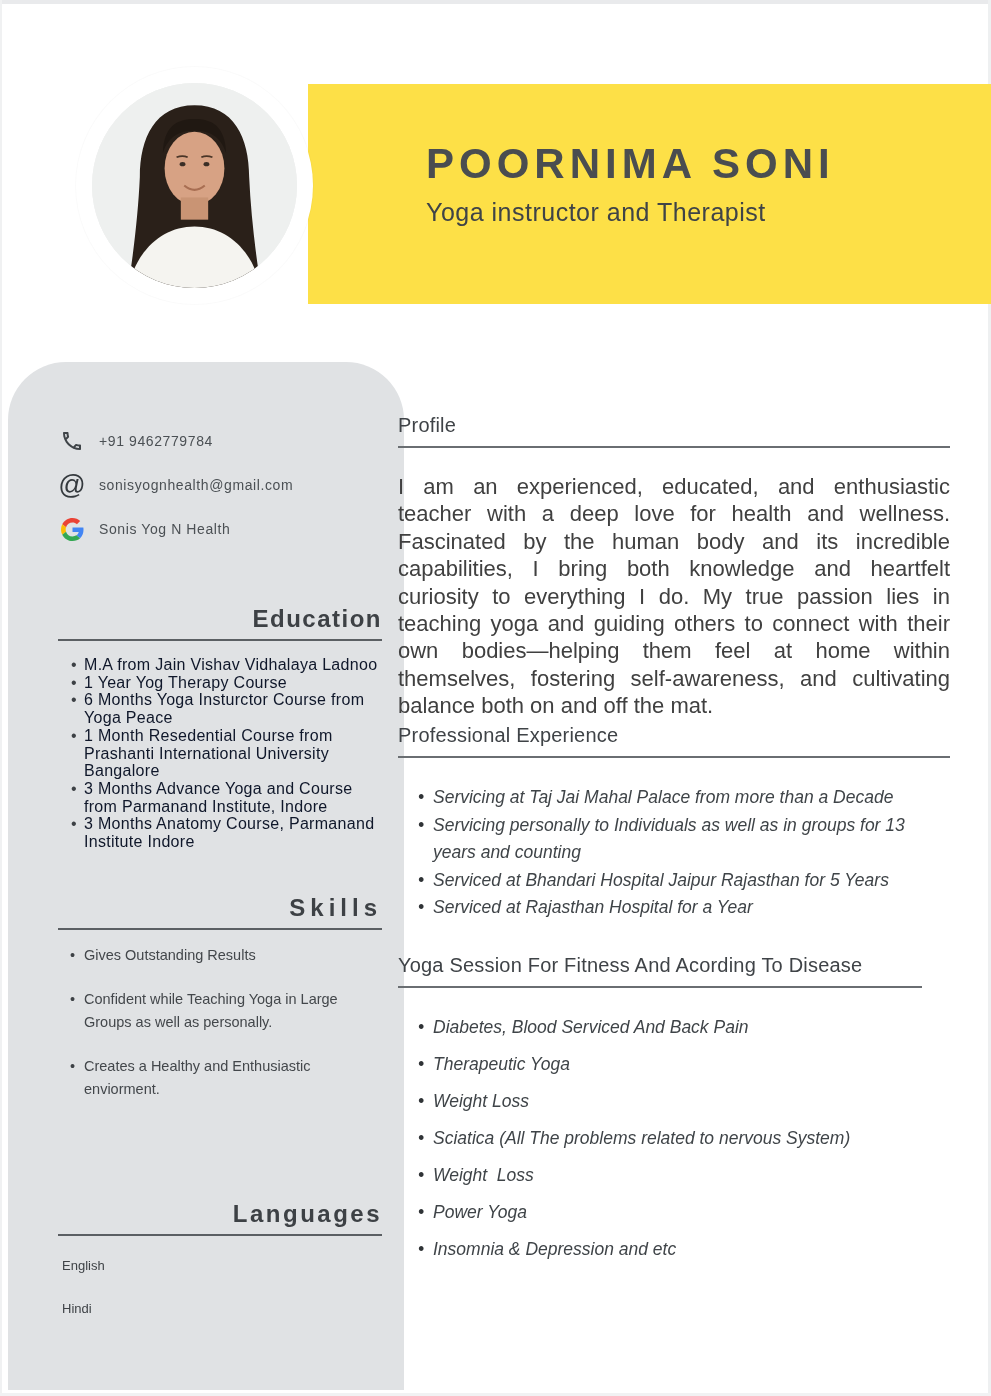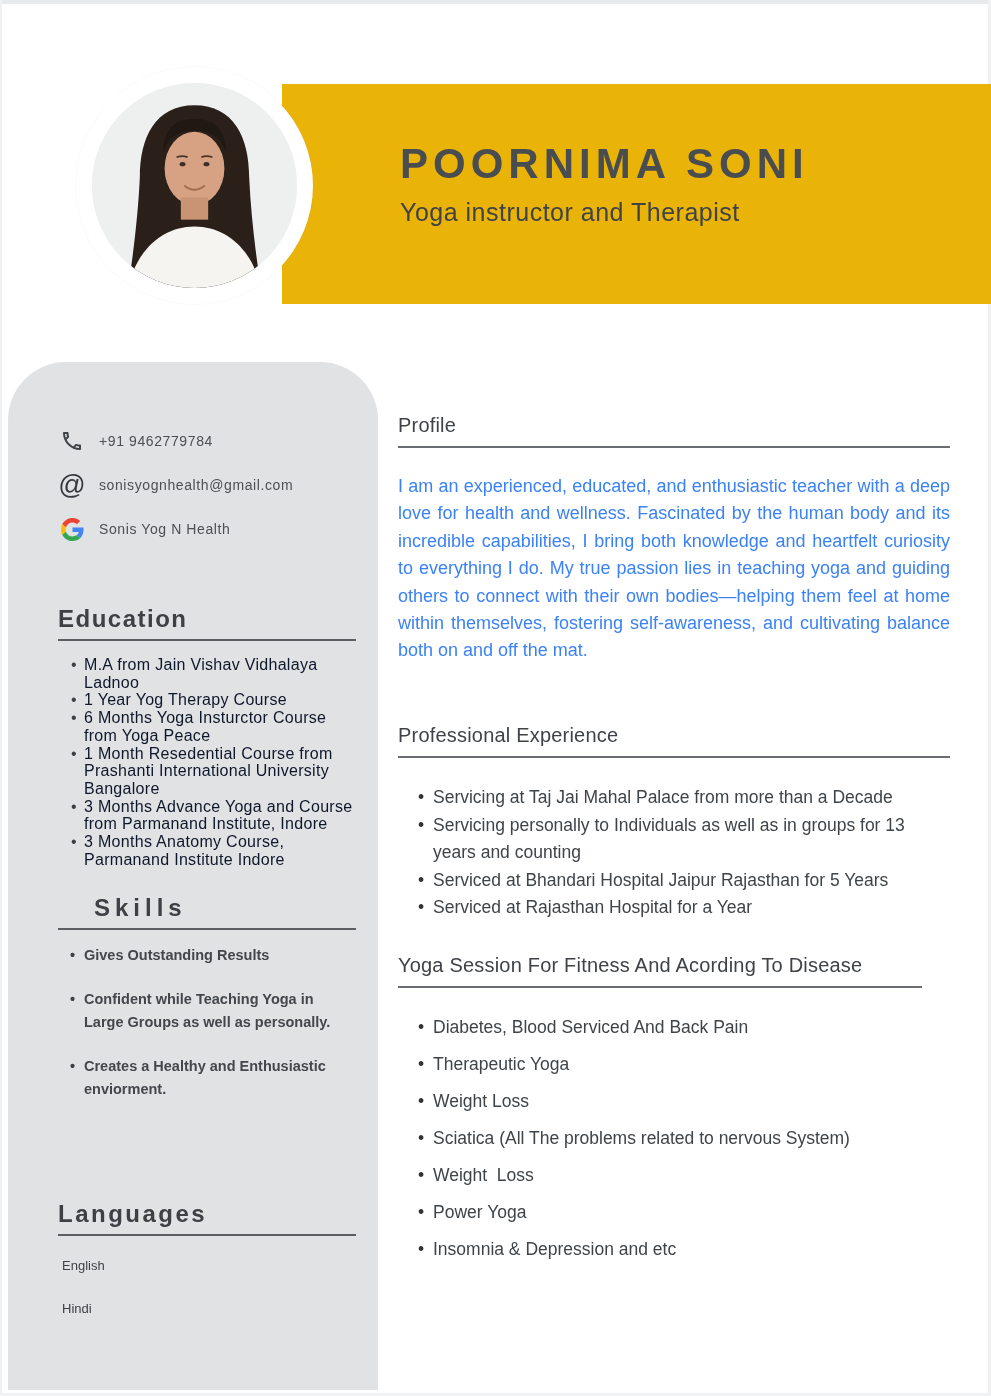--- a/index.html
+++ b/index.html
@@ -10,22 +10,22 @@
     -webkit-font-smoothing:antialiased;
   }
   
   .edge-top{position:absolute;top:0;left:0;right:0;height:4px;background:#e9eaec;}
   .edge-right{position:absolute;top:0;right:0;bottom:0;width:3px;background:#eef0f1;}
   .edge-left{position:absolute;top:0;left:0;bottom:0;width:2px;background:#f0f1f2;}
   .edge-bottom{position:absolute;bottom:0;left:0;right:0;height:3px;background:#f1f2f3;}
 
   
   .banner{
-    position:absolute; left:282px; right:0; top:84px; height:220px;
-    background:#eab308; z-index:1;
+    position:absolute; left:308px; right:0; top:84px; height:220px;
+    background:#fde047; z-index:1;
   }
   .name{
     position:absolute; left:118px; top:56px;
     font-size:42px; font-weight:bold; letter-spacing:5px;
     color:#4a4d50; white-space:nowrap;
   }
   .subtitle{
     position:absolute; left:118px; top:114px;
     font-size:25px; font-weight:normal; letter-spacing:0.5px;
     color:#3f4347; white-space:nowrap;
@@ -39,78 +39,78 @@
     box-shadow:0 0 0 1px rgba(0,0,0,0.02);
   }
   .photo .inner{
     width:205px; height:205px; border-radius:50%; overflow:hidden; background:#eef0ef;
   }
   .photo svg{display:block; width:100%; height:100%;}
 
   
   .sidebar{
     position:absolute; left:8px; top:362px; width:370px; bottom:6px;
-    background:#e0e2e4; border-radius:58px 58px 0 0; z-index:1;
+    background:#e0e2e4; border-radius:58px 58px 0 0; z-index:1;padding-left:26px;
   }
   .contact{position:absolute; left:50px; right:16px; top:64px;}
   .contact-row{display:flex; align-items:center; height:30px; margin-bottom:14px;}
   .contact-row .cicon{
     width:28px; height:28px; margin-right:13px; flex:0 0 auto;
     display:flex; align-items:center; justify-content:center;
   }
   .contact-row .ctext{
     font-size:14px; color:#4b5054; letter-spacing:0.6px; white-space:nowrap;
   }
   .at-glyph{font-size:27px; color:#34393d; line-height:1; font-weight:normal;}
 
   .side-sec{position:absolute; left:50px; right:22px;}
   .side-sec h3{
-    margin:0; font-size:24px; font-weight:bold; color:#3d4145; line-height:28px;
+    margin:0; font-size:24px; font-weight:bold; color:#3d4145; line-height:28px;text-align:right;
   }
   .sec-edu{top:243px;}
   .sec-edu h3{letter-spacing:1.5px;}
   .sec-skills{top:532px;}
   .sec-skills h3{letter-spacing:5px;margin-left:36px;}
   .sec-lang{top:838px;}
   .sec-lang h3{letter-spacing:2.5px;}
   .side-rule{height:0;border:none;border-top:2px solid #5b5f63;margin:6px 0 0 0;}
 
   .edu-list{list-style:none; margin:15px 0 0 0; padding:0 0 0 26px;}
   .edu-list li{
     position:relative; font-size:16px; line-height:17.7px;
     color:#0f172a; letter-spacing:0.3px;
   }
   .edu-list li::before{content:"•"; position:absolute; left:-13px; color:#3d4145;}
 
-  .skill-list{list-style:none; margin:14px 0 0 0; padding:0 0 0 26px;font-weight:bold;}
+  .skill-list{list-style:none; margin:14px 0 0 0; padding:0 0 0 26px;}
   .skill-list li{
     position:relative; font-size:14.5px; line-height:23.5px;
     color:#43474b; margin-bottom:20px;
   }
   .skill-list li::before{content:"•"; position:absolute; left:-14px; color:#3d4145;}
 
   .lang-item{font-size:13px; color:#3f4347; margin:0 0 0 4px;}
   .lang-item.first{margin-top:22px;}
   .lang-item.second{margin-top:28px;}
 
   
   .main-sec{position:absolute; left:398px; width:552px; z-index:1;}
   .main-sec h2{
     margin:0 0 9px 0; font-size:20px; font-weight:normal; color:#3f4347; letter-spacing:0.2px;
   }
   .main-rule{height:0;border:none;border-top:2px solid #6a6e72;margin:0;}
   .sec-profile{top:414px;}
   .sec-profile p{
-    margin:25px 0 0 0; font-size:18px; line-height:27.4px; color:#3b82f6;
+    margin:25px 0 0 0; font-size:22px; line-height:27.4px; color:#404040;
     text-align:justify;
   }
   .sec-exp{top:724px;}
   .sec-yoga{top:954px;}
   .sec-yoga .main-rule{width:524px;}
-  .main-list{list-style:none; margin:26px 0 0 0; padding:0 0 0 35px;}
+  .main-list{list-style:none; margin:26px 0 0 0; padding:0 0 0 35px;font-style:italic;}
   .main-list li{
     position:relative; font-size:17.5px; line-height:27.5px; color:#3f4448;
   }
   .main-list li::before{content:"•"; position:absolute; left:-15px; color:#2f3336;}
   .exp-list li{margin-bottom:0;}
   .yoga-list li{margin-bottom:9.5px;}
 </style>
 </head>
 <body>
 

